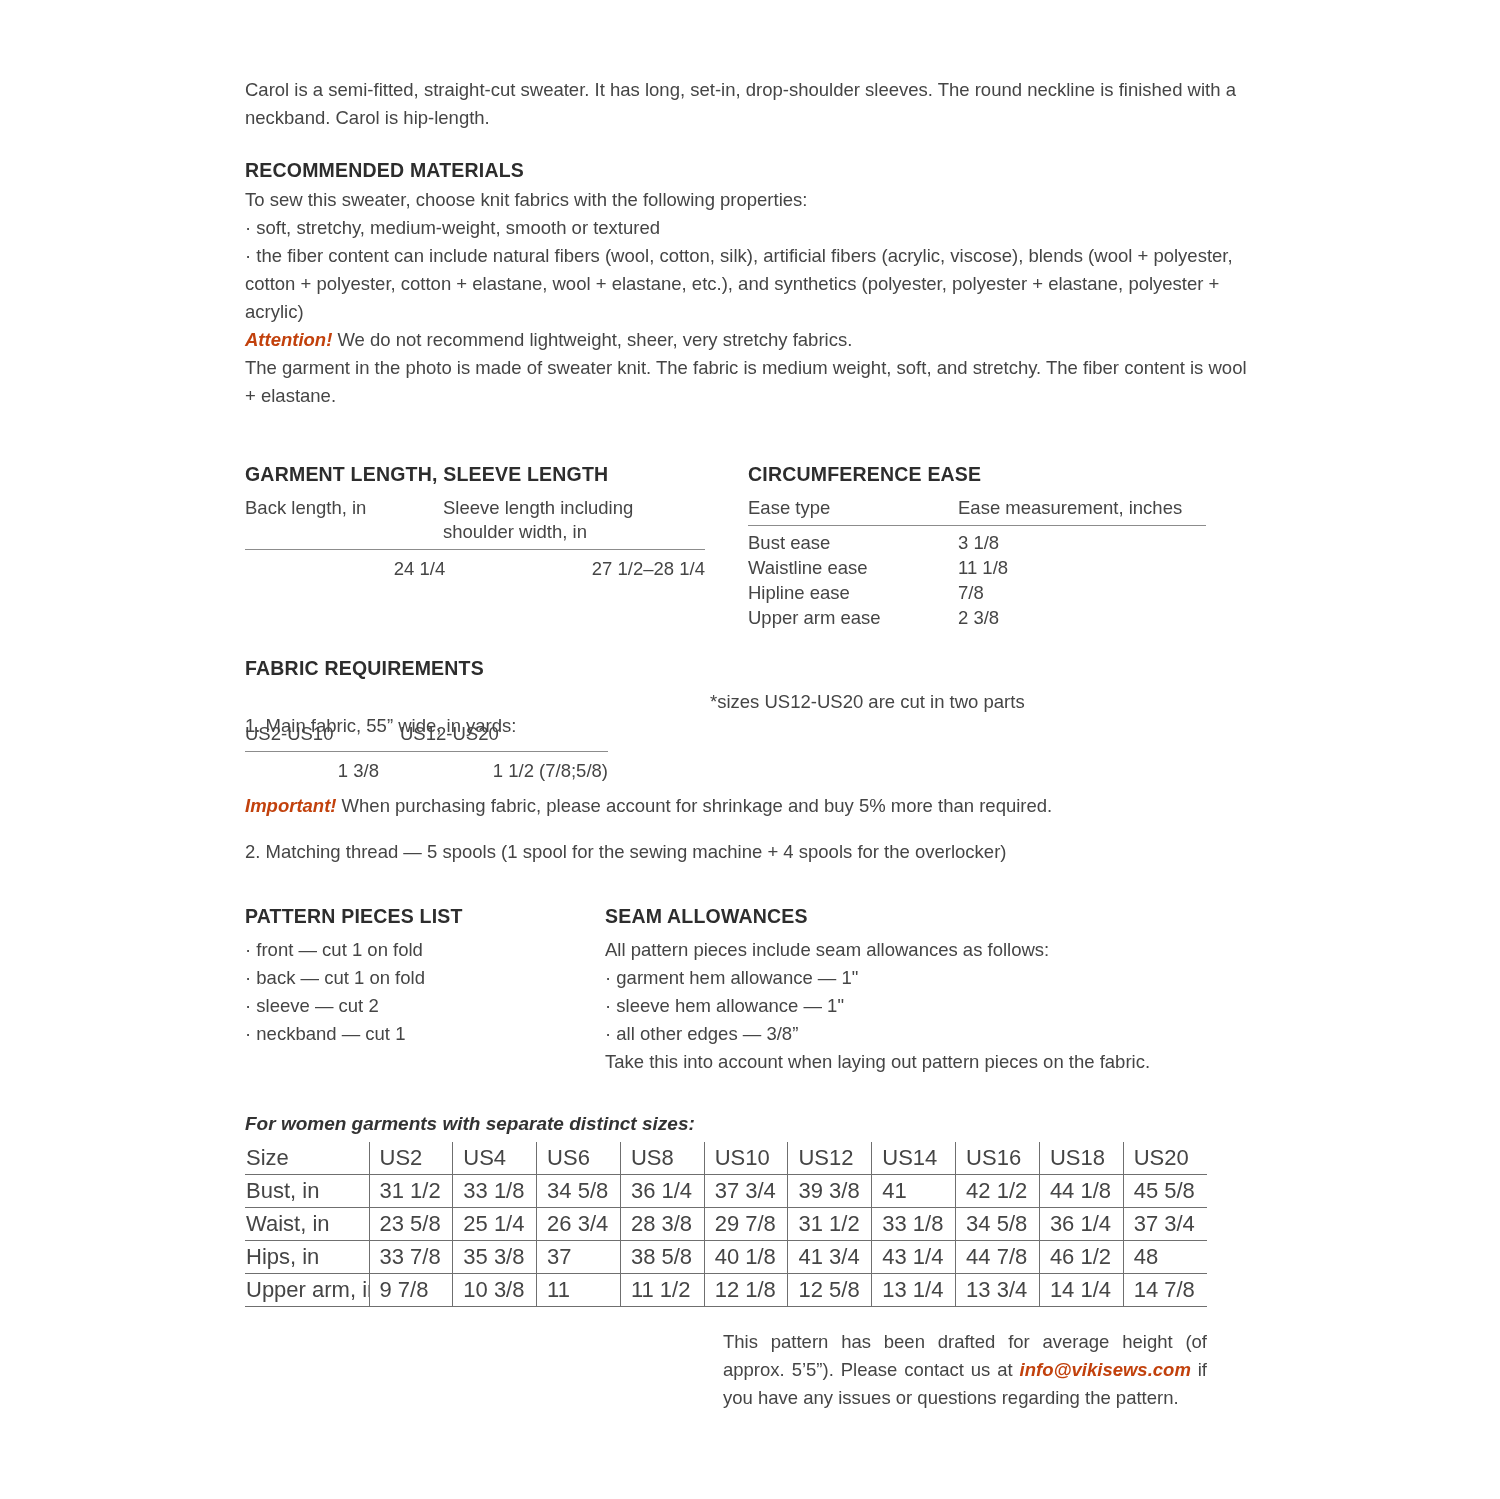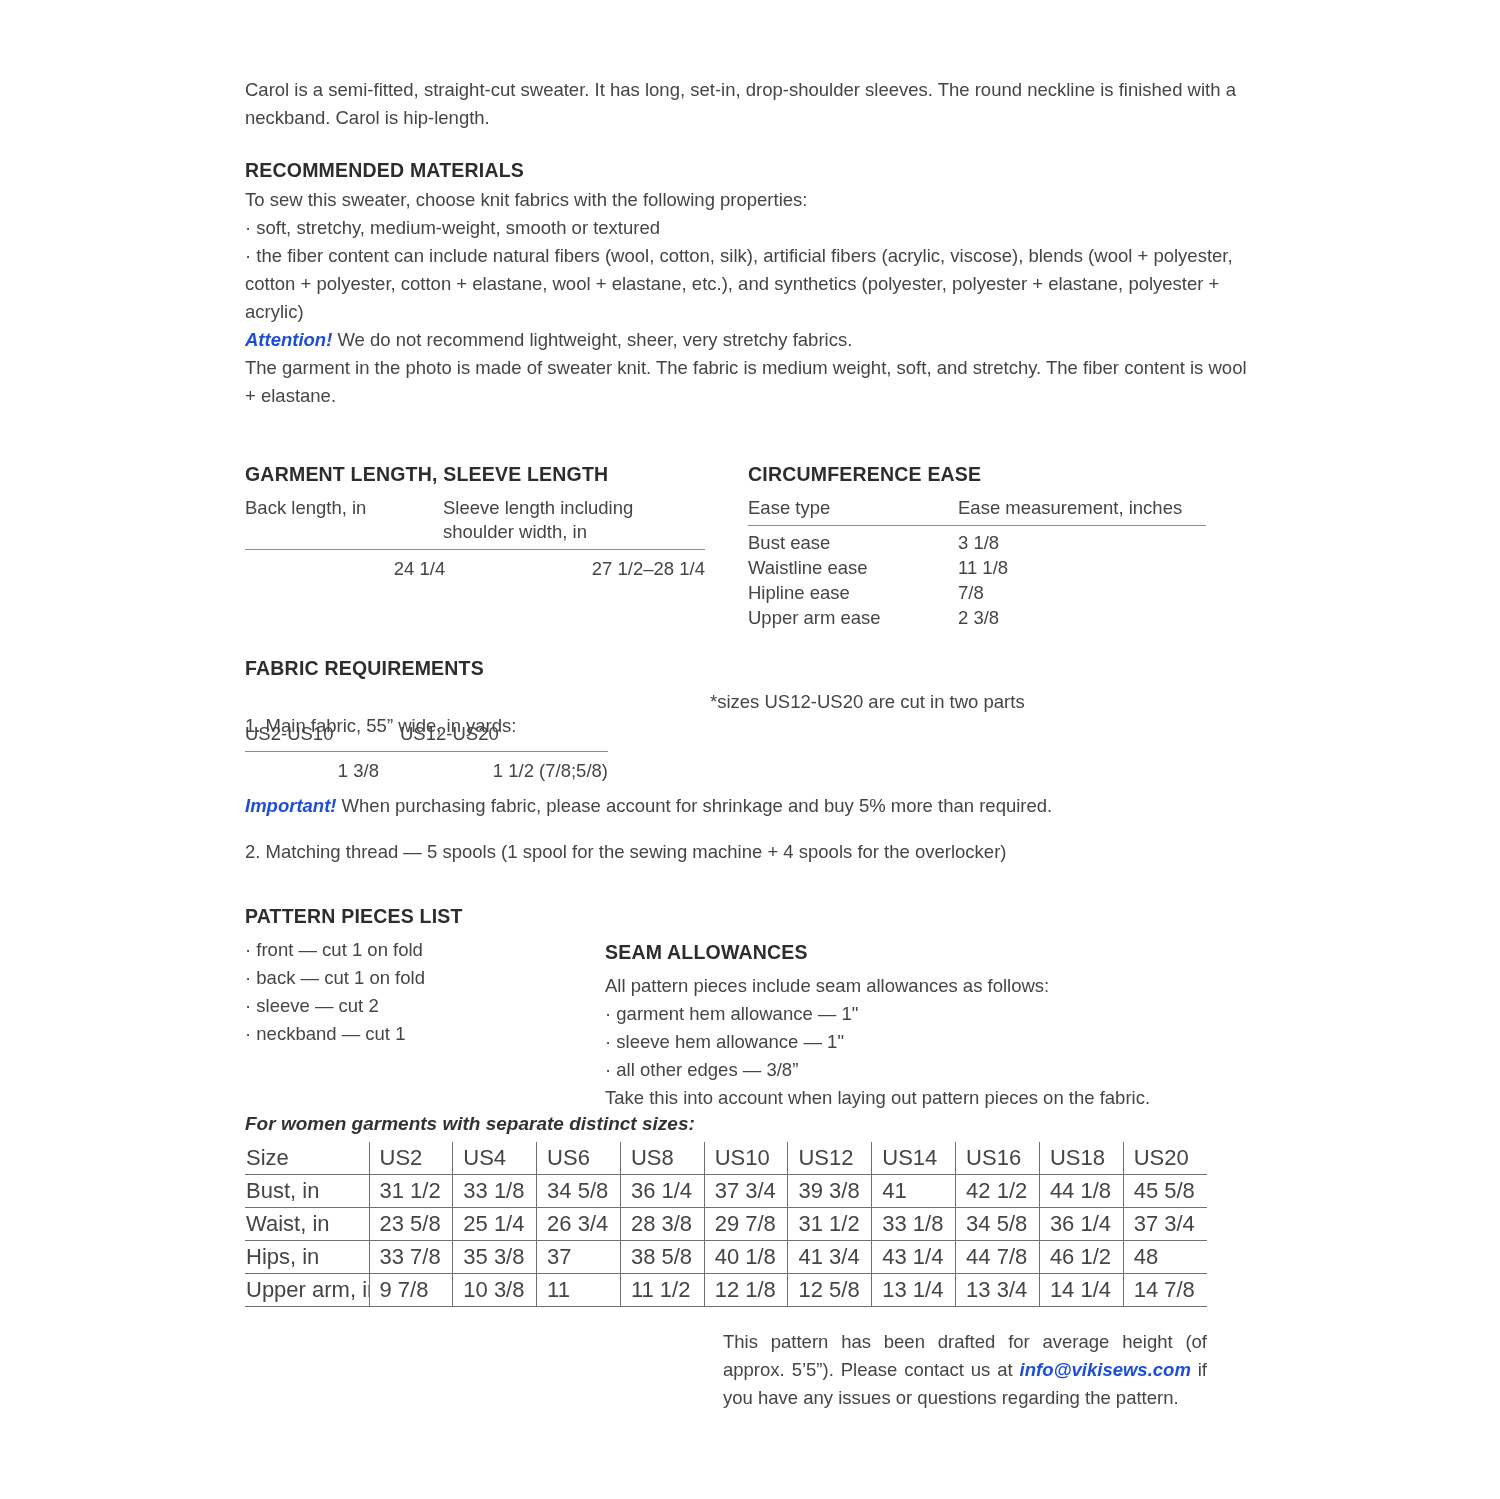--- a/index.html
+++ b/index.html
@@ -6,21 +6,21 @@
   .page {
     position:relative; width:1208px; height:1499px; background:#ffffff;
     font-family:"Liberation Sans", sans-serif; color:#454545;
     font-size:18.5px; line-height:28px;
   }
   .sec { position:absolute; }
   .h {
     font-weight:700; color:#2d2d2d; font-size:19.5px;
     letter-spacing:0.2px; line-height:24px;
   }
-  .bi { font-weight:700; font-style:italic; color:#1d4ed8; }
+  .bi { font-weight:700; font-style:italic; color:#c2410c; }
   .caption-bi { font-weight:700; font-style:italic; color:#333333; font-size:19px; }
 
   
   .mini { display:block; }
   .mini .hdr-row { display:flex; border-bottom:1px solid #8c8c8c; padding-bottom:5px; }
   .mini .val-row { display:flex; padding-top:5px;justify-content:flex-end; }
   .mini .c1 { flex:0 0 auto; }
   .mini .c2 { flex:0 0 auto; }
   .hdr-cell { line-height:24px; }
 
@@ -124,21 +124,21 @@
   <div class="sec" style="left:245px; top:904px; width:340px;">
     <div class="h">PATTERN PIECES LIST</div>
     <div style="margin-top:8px;">
       <div class="line">· front — cut 1 on fold</div>
       <div class="line">· back — cut 1 on fold</div>
       <div class="line">· sleeve — cut 2</div>
       <div class="line">· neckband — cut 1</div>
     </div>
   </div>
 
-  <div class="sec" style="left:605px; top:940px; width:652px;">
+  <div class="sec" style="left:605px; top:904px; width:652px;">
     <div class="h">SEAM ALLOWANCES</div>
     <div style="margin-top:8px;">
       <div class="line">All pattern pieces include seam allowances as follows:</div>
       <div class="line">· garment hem allowance — 1"</div>
       <div class="line">· sleeve hem allowance — 1"</div>
       <div class="line">· all other edges — 3/8”</div>
       <div class="line">Take this into account when laying out pattern pieces on the fabric.</div>
     </div>
   </div>
 

